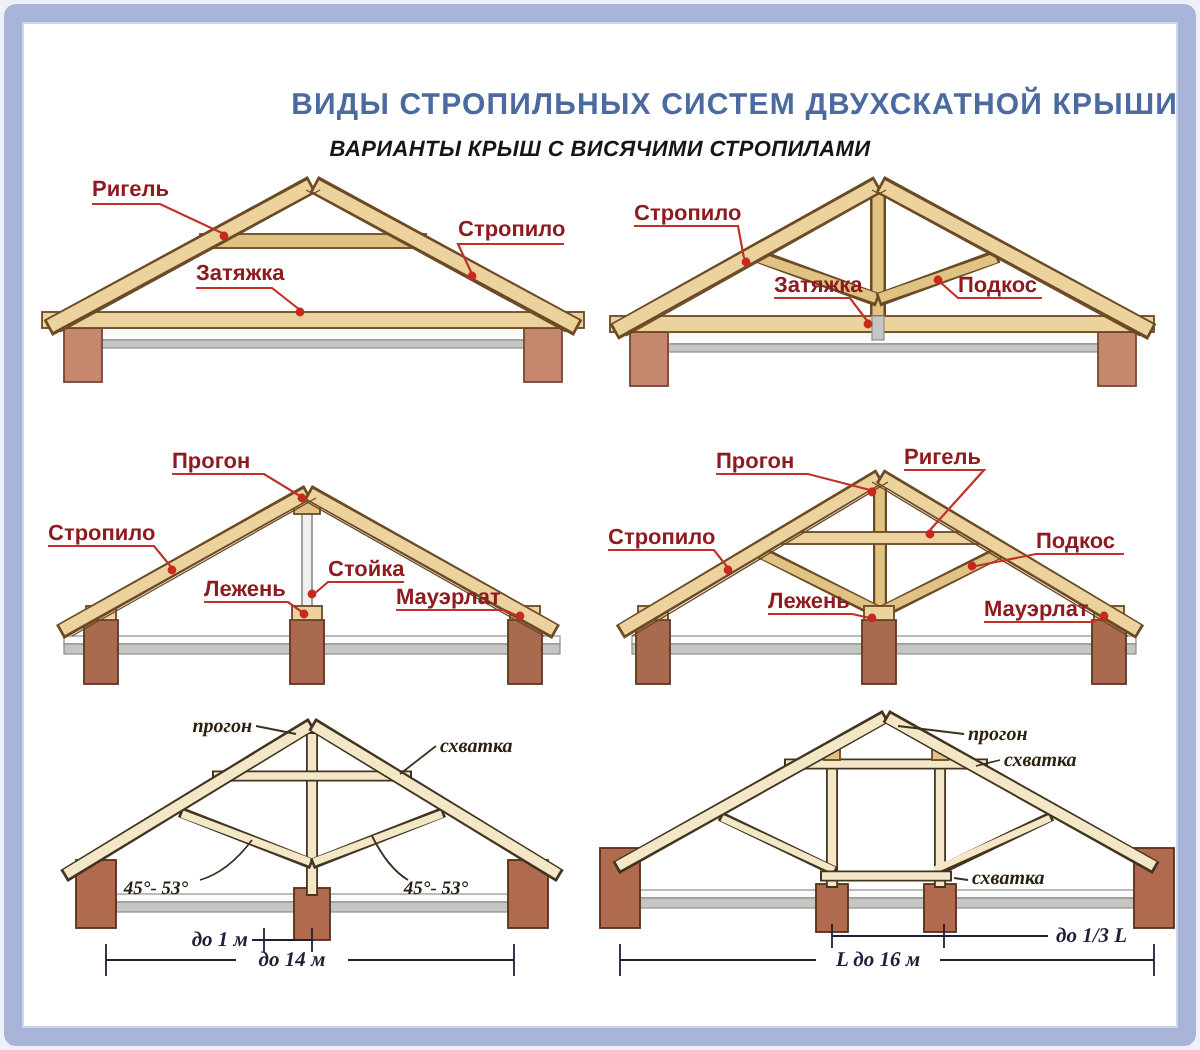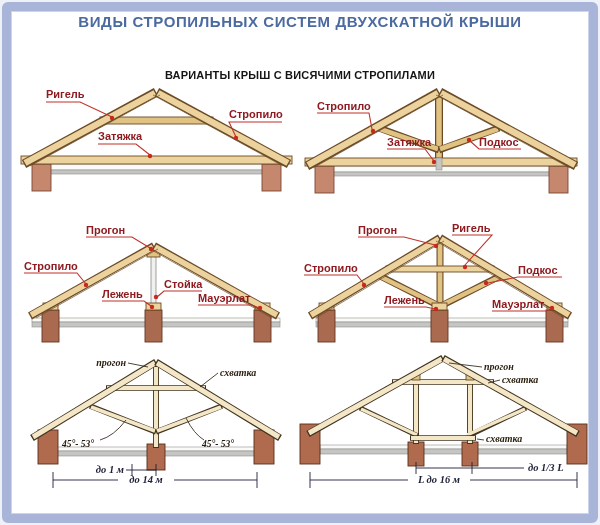--- a/index.html
+++ b/index.html
@@ -1,24 +1,24 @@
 <!DOCTYPE html>
 <html><head>
 <meta charset="utf-8">
 <style>
   html,body{margin:0;padding:0;width:600px;height:525px;background:#eef1f8;overflow:hidden;}
   .frame{position:absolute;left:2px;top:2px;width:578px;height:503px;
          border:9px solid #a9b4d9;border-radius:6px;background:#ffffff;
          box-shadow:0 0 0 1px #cdd5ec inset;}
   .content{position:absolute;left:0;top:0;right:0;bottom:0;}
-  .title{position:absolute;top:2px;left:0;width:100%;text-align:center;
+  .title{position:absolute;top:33px;left:0;width:100%;text-align:right;
          font:bold 15px "Liberation Sans",sans-serif;letter-spacing:.6px;color:#4b6aa0;}
   .section-h{position:absolute;left:0;width:100%;text-align:center;
          font:bold 11px "Liberation Sans",sans-serif;letter-spacing:.2px;color:#151515;}
-  .s1{top:58px;}
+  .s1{top:58px;font-style:italic;}
   .s2{top:200px;}
   .panel{position:absolute;}
   
   .lbl  {font:bold 11px "Liberation Sans",sans-serif;fill:#8e1b20;}
   .lbl5 {font:italic bold 10px "Liberation Serif",serif;fill:#2d2212;}
   .ang  {font:italic bold 9.5px "Liberation Serif",serif;fill:#241a10;}
   .dim  {font:italic bold 10.5px "Liberation Serif",serif;fill:#1e2038;}
   .leader{stroke:#c23128;stroke-width:1.1;fill:none;}
   .dot  {fill:#c8281e;stroke:none;}
   .dld  {stroke:#3c3020;stroke-width:0.9;fill:none;}

